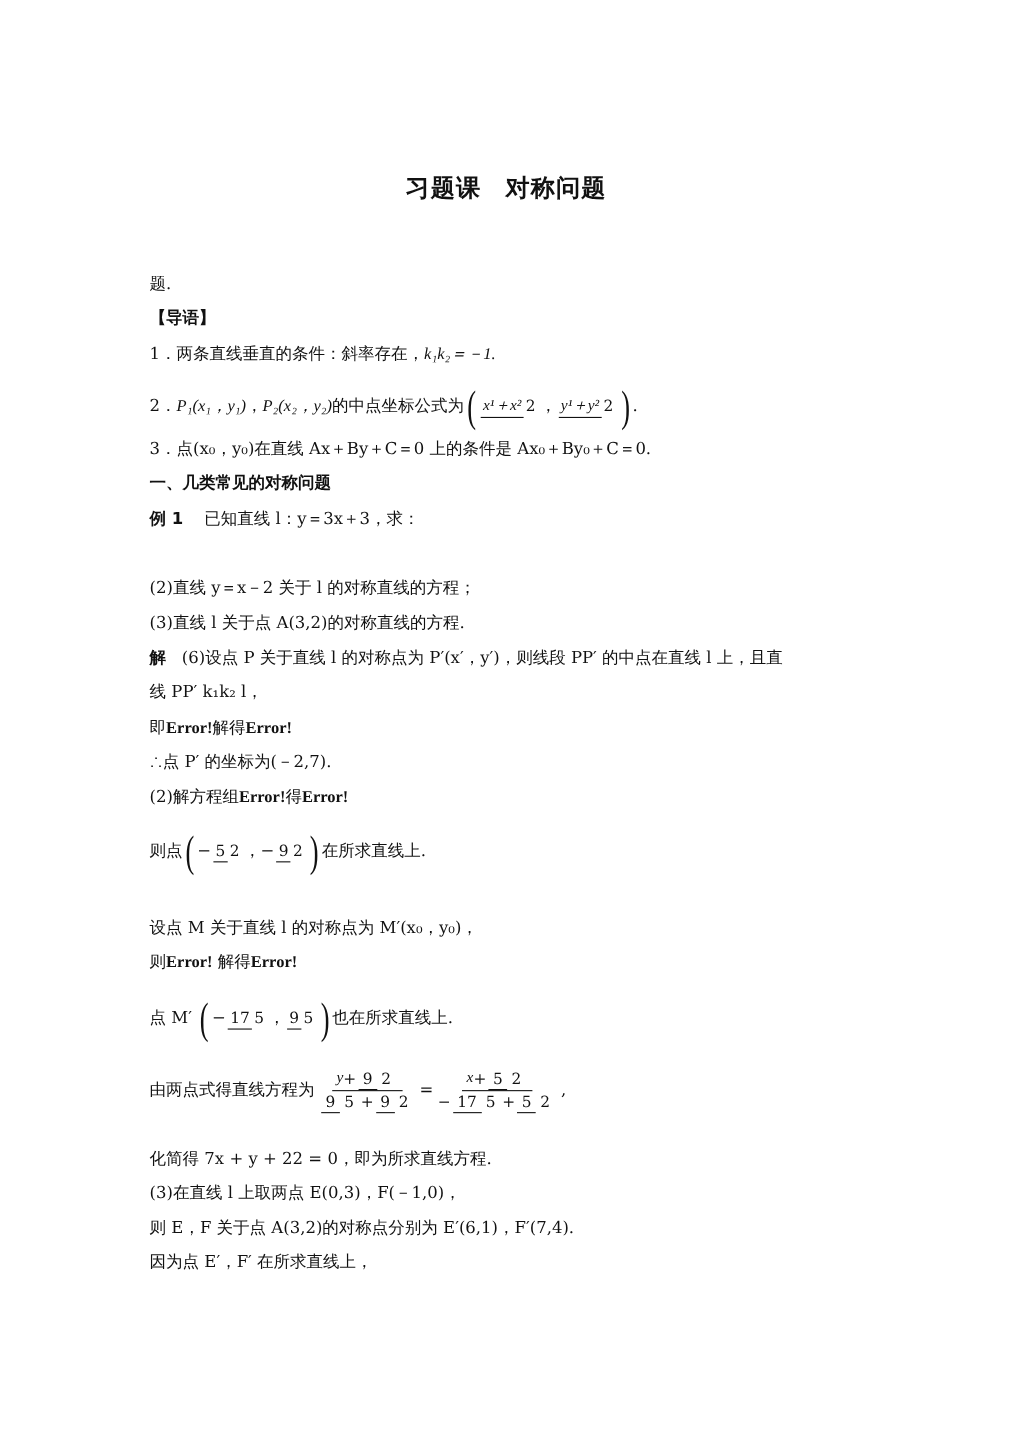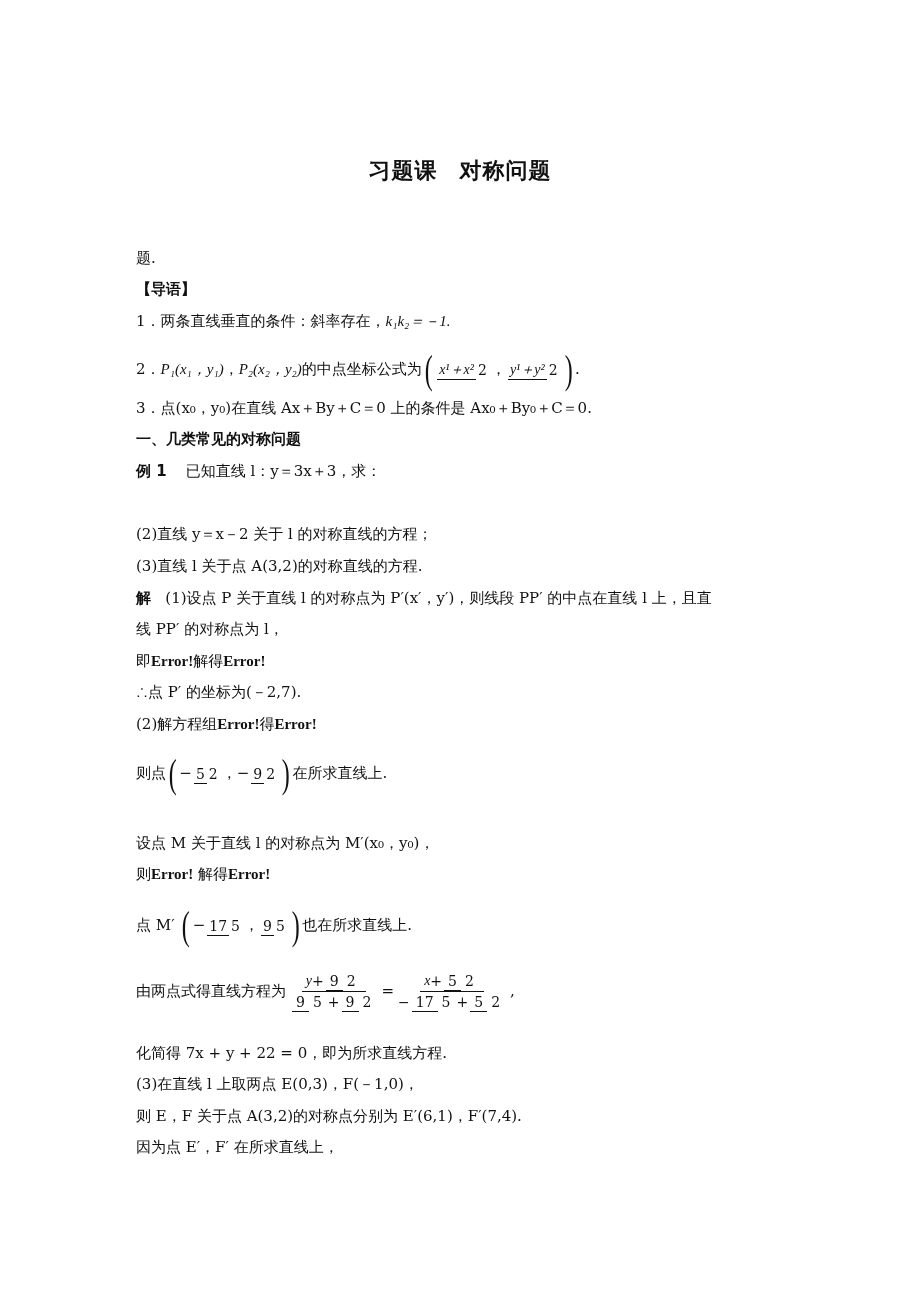--- a/index.html
+++ b/index.html
@@ -55,23 +55,23 @@
 
   <div class="line sans-b" style="top:413px;">一、几类常见的对称问题</div>
 
   <div class="line" style="top:445px;">
     <span class="sans-b">例 1</span>&nbsp;&nbsp;&nbsp;&nbsp;<span>已知直线 l：y＝3x＋3，求：</span>
   </div>
   <div class="line" style="top:508px;">(2)直线 y＝x－2 关于 l 的对称直线的方程；</div>
   <div class="line" style="top:540px;">(3)直线 l 关于点 A(3,2)的对称直线的方程.</div>
 
   <div class="line" style="top:572px;">
-    <span class="sans-b">解</span>&nbsp;&nbsp;&nbsp;<span>(1)设点 P 关于直线 l 的对称点为 P′(x′，y′)，则线段 PP′ 的中点在直线 l 上，且直</span>
+    <span class="sans-b">解</span>&nbsp;&nbsp;&nbsp;<span>(6)设点 P 关于直线 l 的对称点为 P′(x′，y′)，则线段 PP′ 的中点在直线 l 上，且直</span>
   </div>
-  <div class="line" style="top:603px;">线 PP′ 的对称点为 l，</div>
+  <div class="line" style="top:603px;">线 PP′ k₁k₂ l，</div>
   <div class="line" style="top:635px;">
     <span>即</span><span class="err">Error!</span><span>解得</span><span class="err">Error!</span>
   </div>
   <div class="line" style="top:666px;">∴点 P′ 的坐标为(－2,7).</div>
 
   <div class="line" style="top:698px;">
     <span>(2)解方程组</span><span class="err">Error!</span><span>得</span><span class="err">Error!</span>
   </div>
 
   <div class="line" style="top:738px;">

